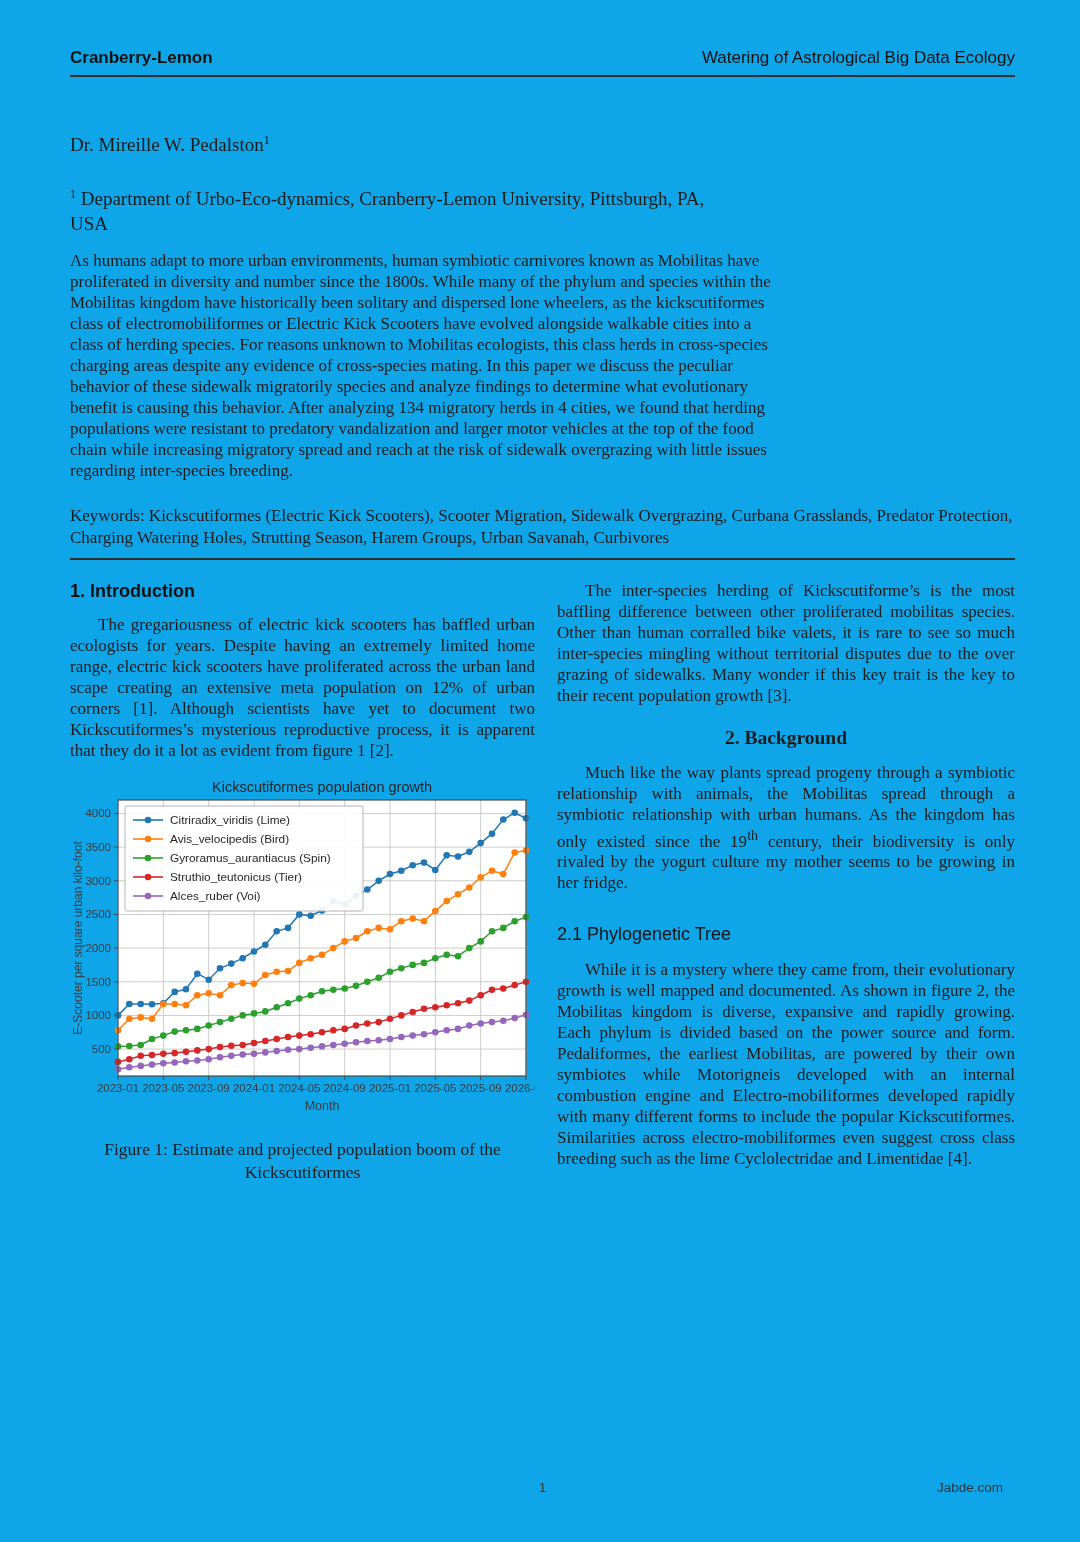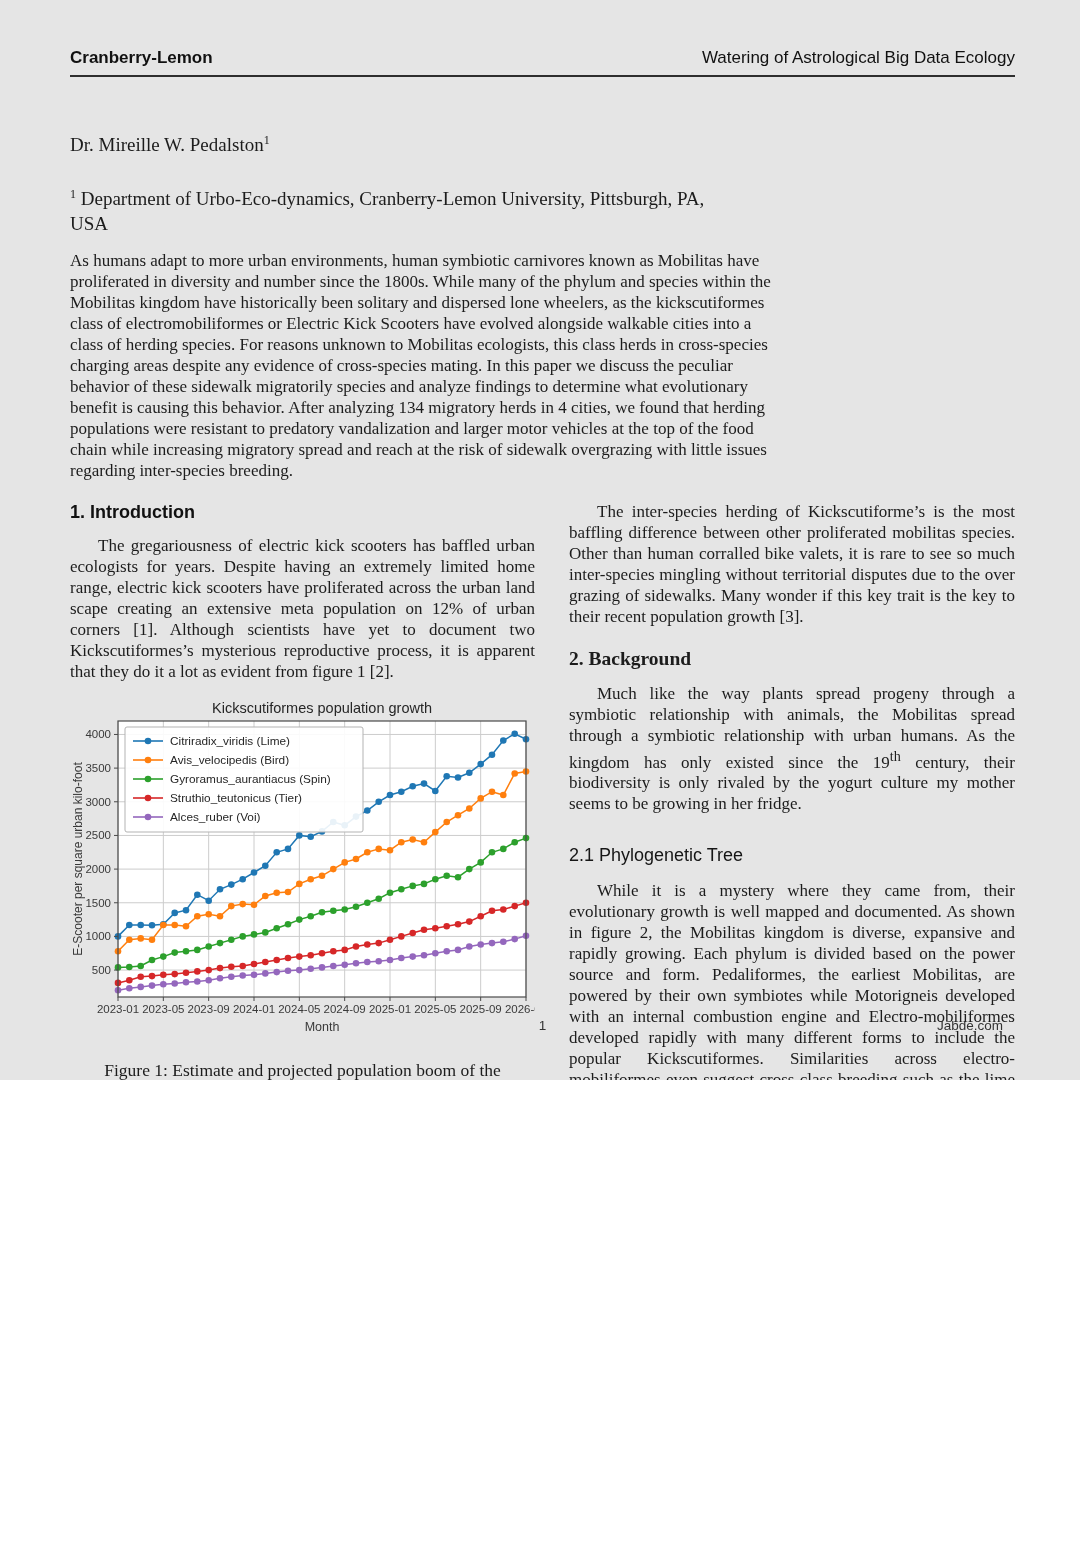--- a/index.html
+++ b/index.html
@@ -1,19 +1,19 @@
 <!DOCTYPE html>
 <html><head>
 <meta charset="utf-8">
 <style>
   html,body { margin:0; padding:0; background:#ffffff; }
   .page {
     position:relative;
-    width:1080px; height:1080px;
-    background:#e5e5e5;
+    width:1080px; height:1542px;
+    background:#0ea5e9;
     box-sizing:border-box;
     padding:48px 65px 4px 70px;
     font-family:"Liberation Serif", serif;
     color:#1c1c1c;
     overflow:hidden;
   }
   .running-head {
     display:flex; justify-content:space-between; align-items:flex-end;
     font-family:"Liberation Sans", sans-serif;
     font-size:17px; color:#111;
@@ -43,28 +43,28 @@
   }
   .keywords {
     margin-top:24px; font-size:17px; line-height:22px;
     padding-bottom:9px;
     border-bottom:2px solid #2e2e2e;
   }
   .columns {
     margin-top:20px;
     display:grid;
     grid-template-columns:465px 1fr;
-    column-gap:34px;
+    column-gap:22px;
   }
   .sec-heading-sans {
     font-family:"Liberation Sans", sans-serif;
     font-weight:700; font-size:18px; color:#111; line-height:22px;
   }
   .sec-heading-serif {
-    font-weight:700; font-size:19.5px; line-height:24px; margin-top:20px;
+    font-weight:700; font-size:19.5px; line-height:24px; margin-top:20px;text-align:center;
   }
   .subsec-heading {
     font-family:"Liberation Sans", sans-serif;
     font-size:18px; line-height:22px; margin-top:30px; color:#161616;
   }
   .para {
     margin-top:12px;
     font-size:17px; line-height:21px;
     text-align:justify;
     text-indent:28px;
@@ -99,20 +99,21 @@
   </div>
 
 
   <div class="author"><span>Dr. Mireille W. Pedalston</span><sup>1</sup></div>
 
   <div class="affiliation"><sup>1</sup><span> Department of Urbo-Eco-dynamics, Cranberry-Lemon University, Pittsburgh, PA,
 USA</span></div>
 
   <div class="abstract-body">As humans adapt to more urban environments, human symbiotic carnivores known as Mobilitas have proliferated in diversity and number since the 1800s. While many of the phylum and species within the Mobilitas kingdom have historically been solitary and dispersed lone wheelers, as the kickscutiformes class of electromobiliformes or Electric Kick Scooters have evolved alongside walkable cities into a class of herding species. For reasons unknown to Mobilitas ecologists, this class herds in cross-species charging areas despite any evidence of cross-species mating. In this paper we discuss the peculiar behavior of these sidewalk migratorily species and analyze findings to determine what evolutionary benefit is causing this behavior. After analyzing 134 migratory herds in 4 cities, we found that herding populations were resistant to predatory vandalization and larger motor vehicles at the top of the food chain while increasing migratory spread and reach at the risk of sidewalk overgrazing with little issues regarding inter-species breeding.</div>
 
+  <div class="keywords">Keywords: Kickscutiformes (Electric Kick Scooters), Scooter Migration, Sidewalk Overgrazing, Curbana Grasslands, Predator Protection, Charging Watering Holes, Strutting Season, Harem Groups, Urban Savanah, Curbivores</div>
 
   <div class="columns">
 
     <div class="col-left">
       <div class="sec-heading-sans">1. Introduction</div>
       <p class="para">The gregariousness of electric kick scooters has baffled urban ecologists for years. Despite having an extremely limited home range, electric kick scooters have proliferated across the urban land scape creating an extensive meta population on 12% of urban corners [1]. Although scientists have yet to document two Kickscutiformes’s mysterious reproductive process, it is apparent that they do it a lot as evident from figure 1 [2].</p>
 
       <figure>
         <svg id="chart-svg" width="465" height="352" xmlns="http://www.w3.org/2000/svg" viewBox="0 0 465 352">
             <rect x="48" y="22" width="408" height="276" fill="#ffffff"></rect>

